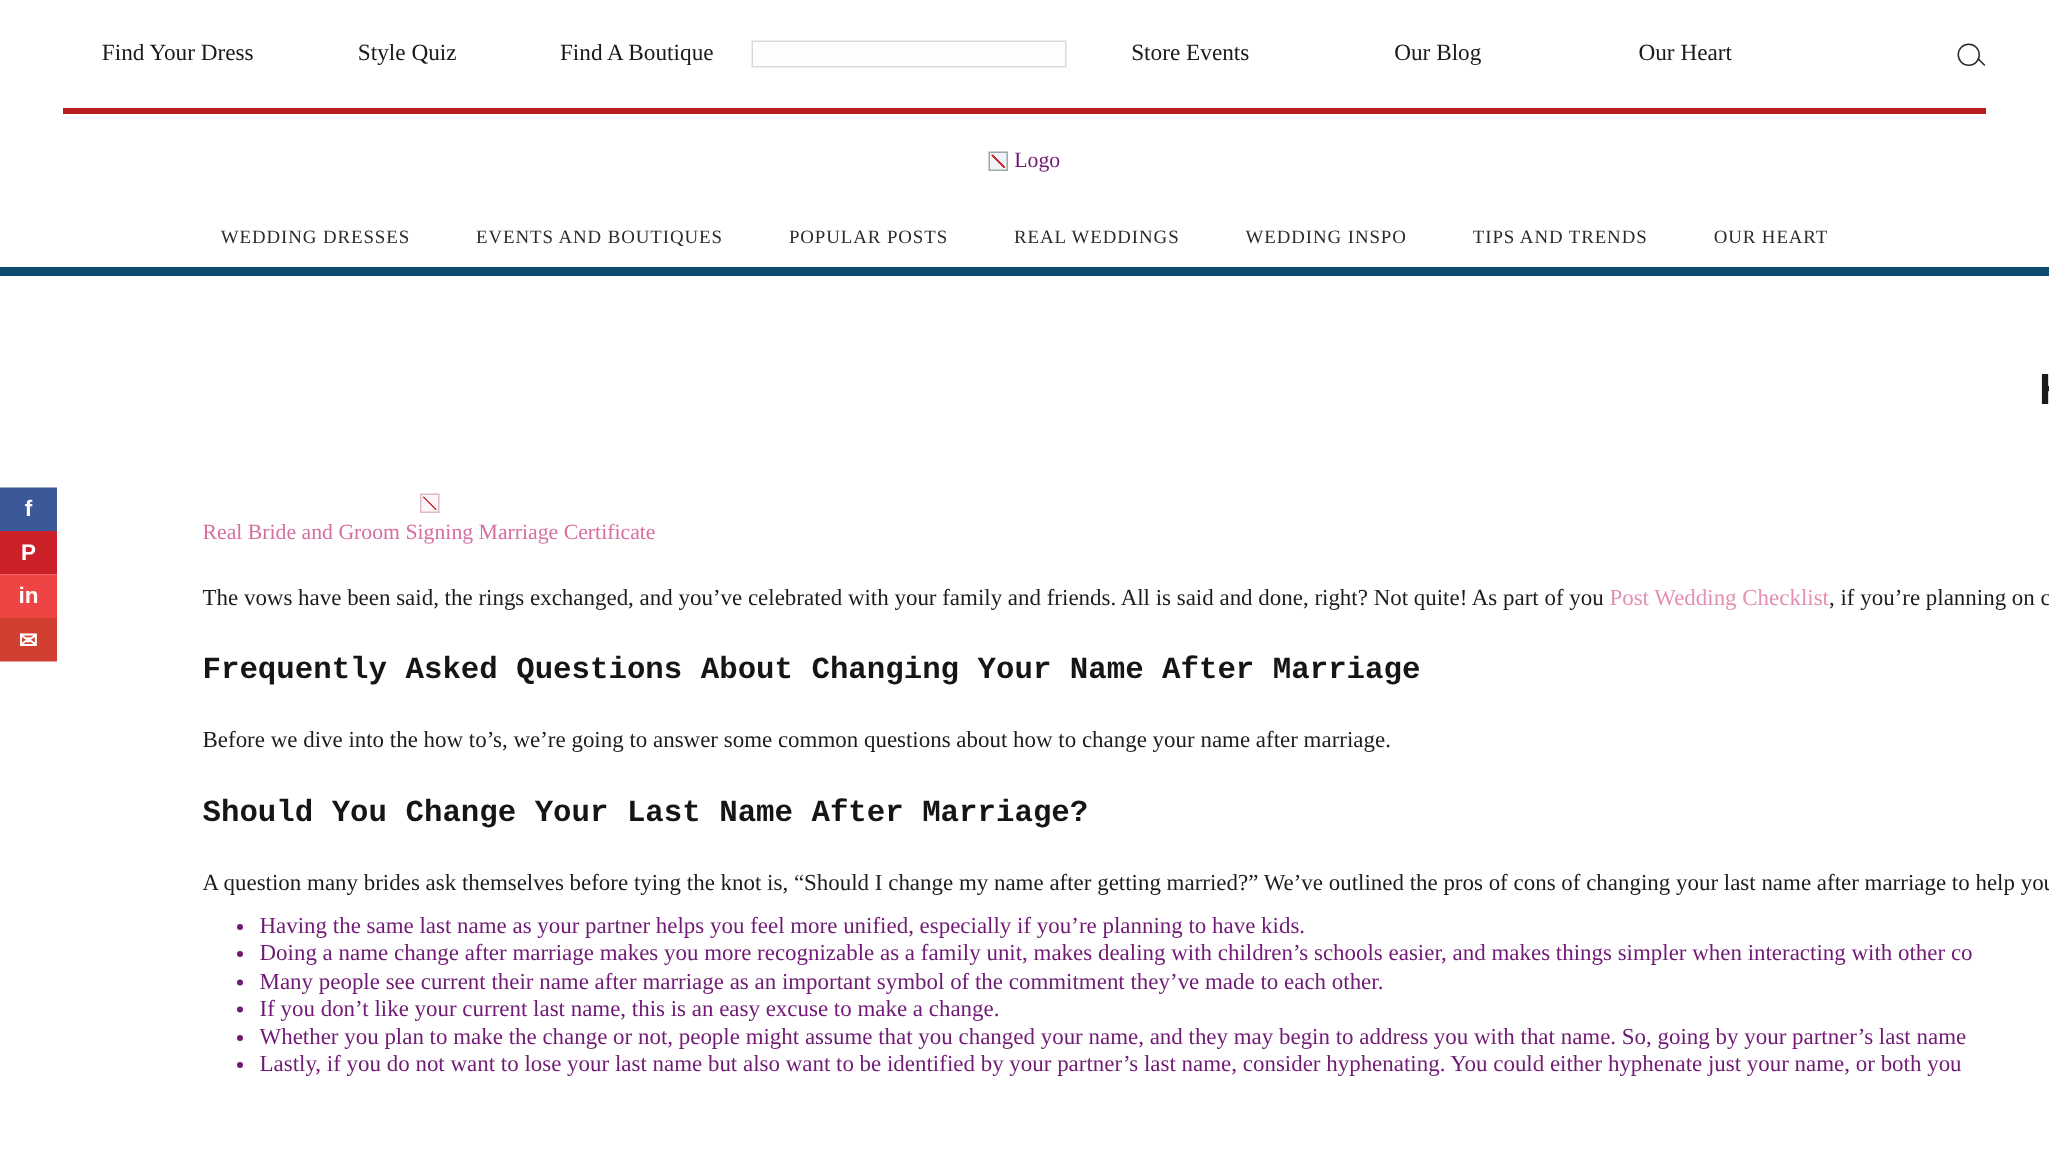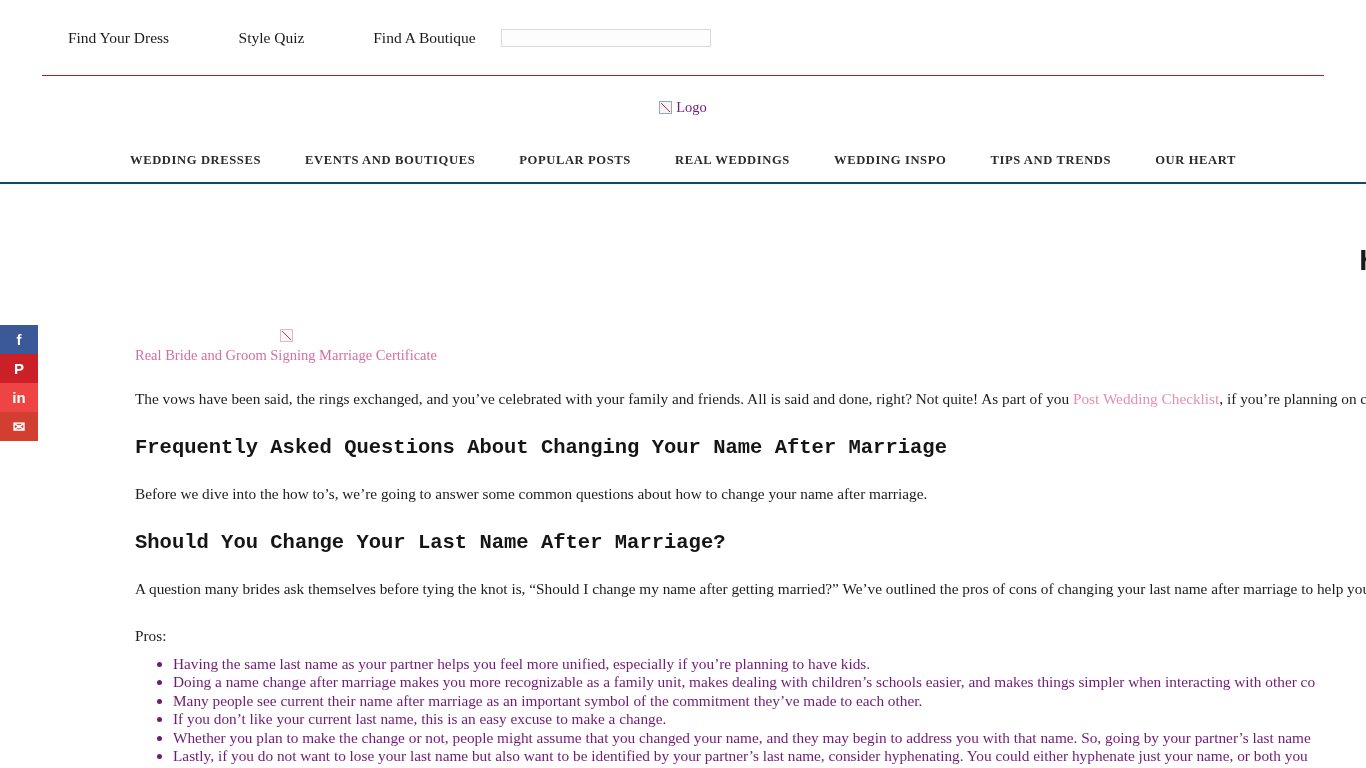--- a/index.html
+++ b/index.html
@@ -11,21 +11,21 @@
     overflow: hidden;
     font-family: "Liberation Serif", serif;
     color: #222;
   }
   * { box-sizing: border-box; }
 
   
   .topnav {
     position: relative;
     height: 76px;
-    border-bottom: 1px solid #b91c1c;
+    border-bottom: 4px solid #b91c1c;
     margin: 0 42px;
     display: flex;
     align-items: center;
   }
   .topnav-inner {
     display: flex;
     align-items: center;
     width: 100%;
     height: 100%;
   }
@@ -113,26 +113,25 @@
     position: absolute;
     left: 1px; top: 1px;
     width: 9px; height: 9px;
     background:
       linear-gradient(45deg, transparent 45%, #c33 45%, #c33 55%, transparent 55%);
   }
 
   
   .subnav {
     height: 46px;
-    border-bottom: 2px solid #0c4a6e;
+    border-bottom: 6px solid #0c4a6e;
     display: flex;
     align-items: center;
     justify-content: center;
     gap: 0;
-    font-weight: bold;
   }
   .subnav a {
     font-family: "Liberation Serif", serif;
     font-size: 12.6px;
     letter-spacing: 0.6px;
     color: #2b2b2b;
     text-decoration: none;
     padding: 0 22px;
     white-space: nowrap;
   }
@@ -233,20 +232,28 @@
 <div class="topnav">
   <div class="topnav-inner">
     <div class="nav-left">
       <a class="link" href="#">Find Your Dress</a>
       <a class="link" href="#">Style Quiz</a>
       <a class="link" href="#">Find A Boutique</a>
     </div>
     <div class="nav-logo-slot">
       <span class="broken-img-box"></span>
     </div>
+    <div class="nav-right">
+      <a class="link" href="#">Store Events</a>
+      <a class="link" href="#">Our Blog</a>
+      <a class="link" href="#">Our Heart</a>
+      <div class="search-icon-wrap">
+        <span class="search-glyph"></span>
+      </div>
+    </div>
   </div>
 </div>
 
 <div class="logo-row">
   <span class="broken-logo">
     <span class="broken-icon"></span>
     <span>Logo</span>
   </span>
 </div>
 
@@ -279,21 +286,20 @@
   <p class="body"><span>The vows have been said, the rings exchanged, and you’ve celebrated with your family and friends. All is said and done, right? Not quite! As part of you </span><a class="inline-link" href="#">Post Wedding Checklist</a><span>, if you’re planning on changing your last n</span></p>
 
   <h2 class="section">Frequently Asked Questions About Changing Your Name After Marriage</h2>
 
   <p class="body">Before we dive into the how to’s, we’re going to answer some common questions about how to change your name after marriage.</p>
 
   <h2 class="section">Should You Change Your Last Name After Marriage?</h2>
 
   <p class="body">A question many brides ask themselves before tying the knot is, “Should I change my name after getting married?” We’ve outlined the pros of cons of changing your last name after marriage to help you decide what the b</p>
 
-  <p class="body list-label">Pros:</p>
 
   <ul class="bullets">
     <li>Having the same last name as your partner helps you feel more unified, especially if you’re planning to have kids.</li>
     <li>Doing a name change after marriage makes you more recognizable as a family unit, makes dealing with children’s schools easier, and makes things simpler when interacting with other co</li>
     <li>Many people see current their name after marriage as an important symbol of the commitment they’ve made to each other.</li>
     <li>If you don’t like your current last name, this is an easy excuse to make a change.</li>
     <li>Whether you plan to make the change or not, people might assume that you changed your name, and they may begin to address you with that name. So, going by your partner’s last name</li>
     <li>Lastly, if you do not want to lose your last name but also want to be identified by your partner’s last name, consider hyphenating. You could either hyphenate just your name, or both you</li>
   </ul>
 

